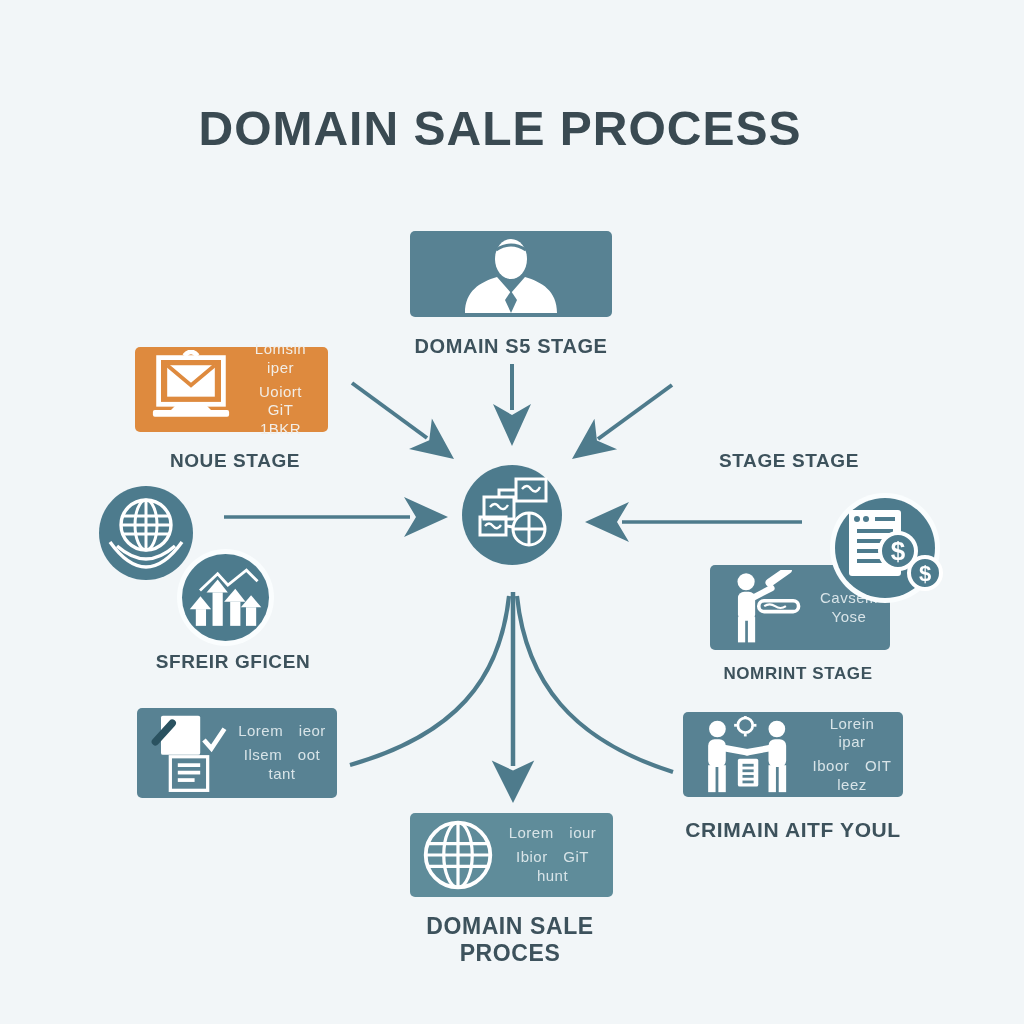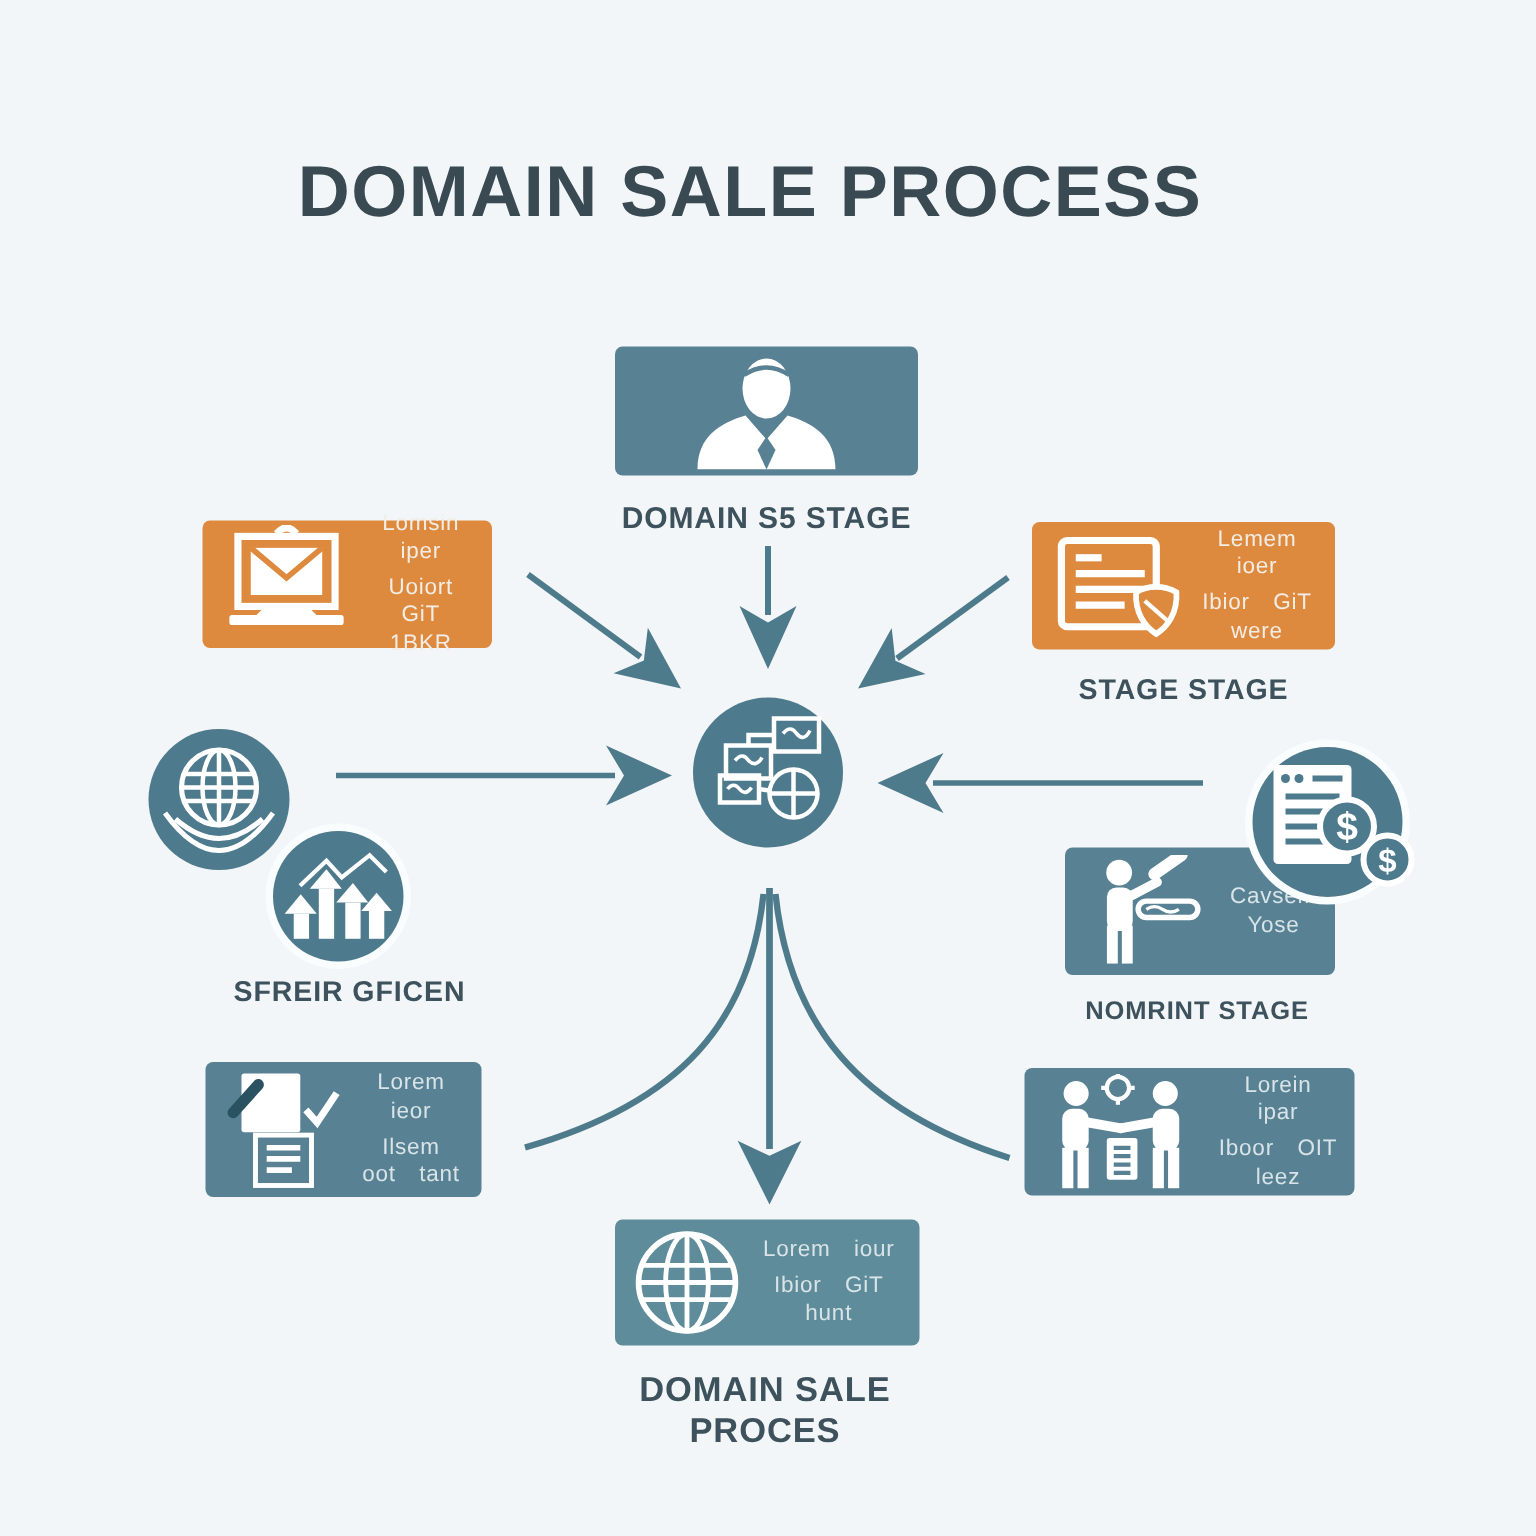--- a/index.html
+++ b/index.html
@@ -102,36 +102,22 @@
       <rect x="-25" y="-26" width="50" height="33" fill="#fff"></rect>
       <path d="M-25,-26 L0,-5 L25,-26" fill="none" stroke-width="4" style="stroke:var(--orange,#DE8A3E);"></path>
       <path d="M-15,15 L15,15 L21,21 L-21,21 Z" fill="#fff"></path>
       <rect x="-40" y="21" width="80" height="7" rx="2" fill="#fff"></rect>
     </svg>
     <div class="ltext">
       <span>Lomsin iper</span>
       <span>Uoiort GiT 1BKR</span>
     </div>
   </div>
-
-  <div class="box orange" style="left:688px;top:348px;width:202px;height:85px;">
-    <svg class="icon" width="92" height="78" viewBox="-48 -40 96 80">
-      <rect x="-38" y="-32" width="66" height="60" rx="4" fill="none" stroke="#fff" stroke-width="5"></rect>
-      <line x1="-28" y1="-20" x2="-10" y2="-20" stroke="#fff" stroke-width="5"></line>
-      <line x1="-28" y1="-9" x2="20" y2="-9" stroke="#fff" stroke-width="5"></line>
-      <line x1="-28" y1="2" x2="20" y2="2" stroke="#fff" stroke-width="5"></line>
-      <line x1="-28" y1="13" x2="6" y2="13" stroke="#fff" stroke-width="5"></line>
-      <path d="M14,4 C22,-1 34,-1 42,4 C43,18 36,28 28,33 C20,28 13,18 14,4 Z" stroke="#fff" stroke-width="4" style="fill:var(--orange,#DE8A3E);"></path>
-      <line x1="20" y1="10" x2="36" y2="24" stroke="#fff" stroke-width="3"></line>
-    </svg>
-    <div class="ltext">
-      <span>Lemem ioer</span>
-      <span>Ibior GiT were</span>
-    </div>
-  </div>
+  <div class="node-label" style="left:135px;top:450px;width:200px;">NOUE STAGE</div>
+
   <div class="node-label" style="left:688px;top:450px;width:202px;">STAGE STAGE</div>
 
   <div class="circle" style="left:99px;top:486px;width:94px;height:94px;">
     <svg class="icon" width="86" height="86" viewBox="-43 -43 86 86">
       <circle cx="0" cy="-8" r="25" fill="none" stroke="#fff" stroke-width="3.4"></circle>
       <ellipse cx="0" cy="-8" rx="11" ry="25" fill="none" stroke="#fff" stroke-width="3"></ellipse>
       <line x1="-23" y1="-17" x2="23" y2="-17" stroke="#fff" stroke-width="3"></line>
       <line x1="-25" y1="-8" x2="25" y2="-8" stroke="#fff" stroke-width="3"></line>
       <line x1="-23" y1="1" x2="23" y2="1" stroke="#fff" stroke-width="3"></line>
       <line x1="0" y1="-33" x2="0" y2="17" stroke="#fff" stroke-width="3"></line>
@@ -202,21 +188,21 @@
       <line x1="-28" y1="3" x2="8" y2="3" stroke-width="4" style="stroke:var(--teal-circle,#4D7B8D);"></line>
       <line x1="-28" y1="13" x2="2" y2="13" stroke-width="4" style="stroke:var(--teal-circle,#4D7B8D);"></line>
       <circle cx="13" cy="3" r="18" stroke="#fff" stroke-width="4" style="fill:var(--teal-circle,#4D7B8D);"></circle>
       <text x="13" y="12" text-anchor="middle" font-size="26" font-weight="bold" fill="#fff">$</text>
       <circle cx="40" cy="25" r="16" stroke="#fff" stroke-width="4" style="fill:var(--teal-circle,#4D7B8D);"></circle>
       <text x="40" y="33" text-anchor="middle" font-size="22" font-weight="bold" fill="#fff">$</text>
     </svg>
   </div>
   <div class="node-label" style="left:688px;top:664px;width:220px;font-size:17px;">NOMRINT STAGE</div>
 
-  <div class="box teal" style="left:137px;top:708px;width:184px;height:90px;">
+  <div class="box teal" style="left:137px;top:708px;width:200px;height:90px;">
     <svg class="icon" width="84" height="84" viewBox="-45 -45 90 90">
       <rect x="-30" y="-40" width="42" height="42" rx="2" fill="#fff"></rect>
       <line x1="-36" y1="-12" x2="-18" y2="-32" stroke="#2A5260" stroke-width="8" stroke-linecap="round"></line>
       <path d="M16,-14 L24,-5 L38,-26" fill="none" stroke="#fff" stroke-width="5"></path>
       <rect x="-20" y="4" width="40" height="36" fill="none" stroke="#fff" stroke-width="3.5"></rect>
       <line x1="-12" y1="13" x2="12" y2="13" stroke="#fff" stroke-width="4"></line>
       <line x1="-12" y1="21" x2="12" y2="21" stroke="#fff" stroke-width="4"></line>
       <line x1="-12" y1="29" x2="6" y2="29" stroke="#fff" stroke-width="4"></line>
     </svg>
     <div class="ltext">
@@ -246,20 +232,21 @@
       <line x1="-7" y1="11" x2="5" y2="11" stroke-width="3" style="stroke:var(--teal-box,#588293);"></line>
       <line x1="-7" y1="17" x2="5" y2="17" stroke-width="3" style="stroke:var(--teal-box,#588293);"></line>
       <line x1="-7" y1="23" x2="5" y2="23" stroke-width="3" style="stroke:var(--teal-box,#588293);"></line>
       <line x1="-7" y1="29" x2="5" y2="29" stroke-width="3" style="stroke:var(--teal-box,#588293);"></line>
     </svg>
     <div class="ltext">
       <span>Lorein ipar</span>
       <span>Iboor OIT leez</span>
     </div>
   </div>
+  <div class="node-label" style="left:673px;top:818px;width:240px;font-size:21px;">CRIMAIN AITF YOUL</div>
 
   <div class="box teal-light" style="left:410px;top:813px;width:203px;height:84px;">
     <svg class="icon" width="76" height="76" viewBox="-40 -40 80 80">
       <circle cx="0" cy="0" r="34" fill="none" stroke="#fff" stroke-width="4"></circle>
       <ellipse cx="0" cy="0" rx="15" ry="34" fill="none" stroke="#fff" stroke-width="3.4"></ellipse>
       <line x1="-31" y1="-12" x2="31" y2="-12" stroke="#fff" stroke-width="3.4"></line>
       <line x1="-34" y1="0" x2="34" y2="0" stroke="#fff" stroke-width="3.4"></line>
       <line x1="-31" y1="12" x2="31" y2="12" stroke="#fff" stroke-width="3.4"></line>
       <line x1="0" y1="-34" x2="0" y2="34" stroke="#fff" stroke-width="3.4"></line>
     </svg>

